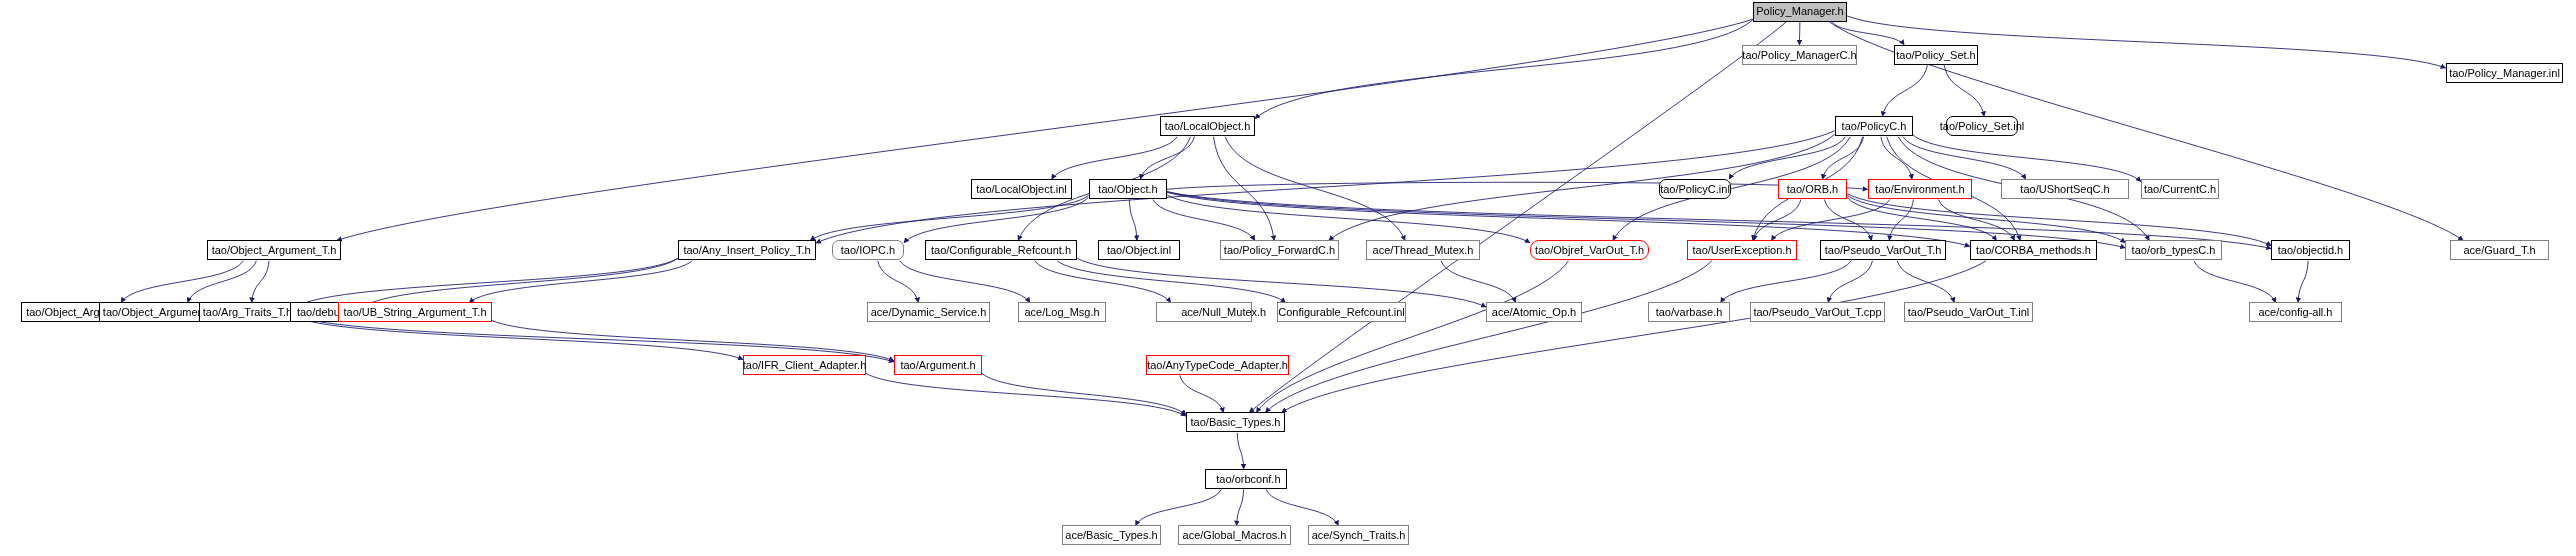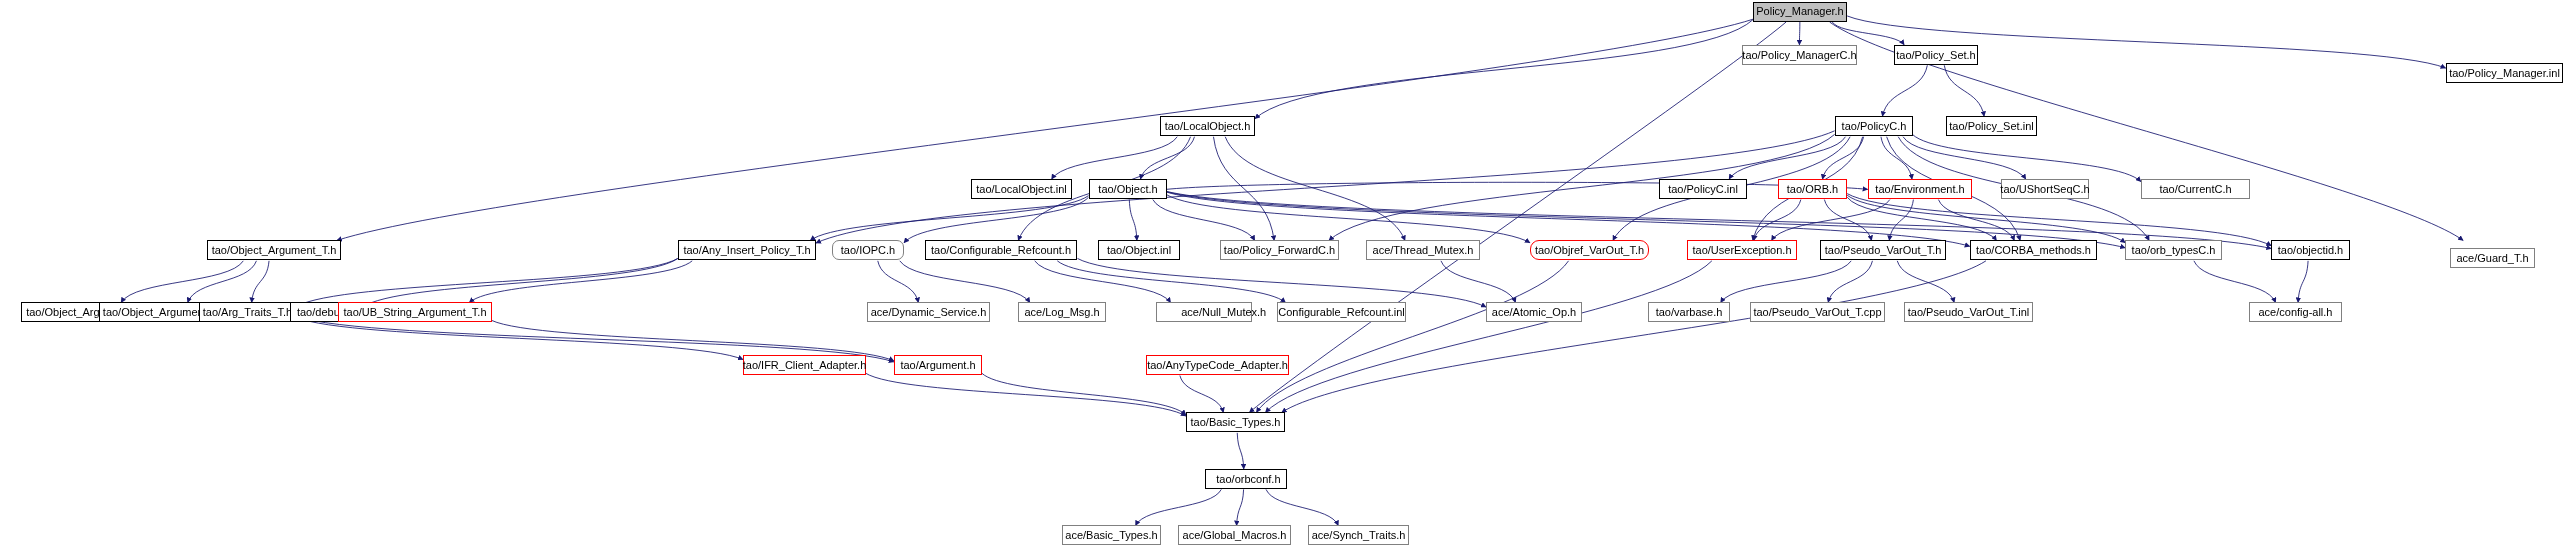--- a/index.html
+++ b/index.html
@@ -148,42 +148,42 @@
       </div>
       <div class="node solid" style="left: 2446px; top: 63px; width: 117px;">
         <span>tao/Policy_Manager.inl</span>
       </div>
       <div class="node solid" style="left: 1160px; top: 116px; width: 95px;">
         <span>tao/LocalObject.h</span>
       </div>
       <div class="node solid" style="left: 1835px; top: 116px; width: 78px;">
         <span>tao/PolicyC.h</span>
       </div>
-      <div class="node solid" style="left: 1946px; top: 116px; width: 91px;">
+      <div class="node solid" style="left: 1946px; top: 116px; width: 72px; border-radius: 7px;">
         <span>tao/Policy_Set.inl</span>
       </div>
       <div class="node solid" style="left: 971px; top: 179px; width: 101px;">
         <span>tao/LocalObject.inl</span>
       </div>
       <div class="node solid" style="left: 1089px; top: 179px; width: 78px;">
         <span>tao/Object.h</span>
       </div>
-      <div class="node solid" style="left: 1659px; top: 179px; width: 88px;">
+      <div class="node solid" style="left: 1659px; top: 179px; width: 72px; border-radius: 7px;">
         <span>tao/PolicyC.inl</span>
       </div>
       <div class="node redborder" style="left: 1778px; top: 179px; width: 69px;">
         <span>tao/ORB.h</span>
       </div>
       <div class="node redborder" style="left: 1868px; top: 179px; width: 104px;">
         <span>tao/Environment.h</span>
       </div>
-      <div class="node" style="left: 2001px; top: 179px; width: 88px; justify-content: center;">
+      <div class="node" style="left: 2001px; top: 179px; width: 128px; justify-content: center;">
         <span>tao/UShortSeqC.h</span>
       </div>
-      <div class="node" style="left: 2141px; top: 179px; width: 109px;">
+      <div class="node" style="left: 2141px; top: 179px; width: 78px;">
         <span>tao/CurrentC.h</span>
       </div>
       <div class="node solid" style="left: 207px; top: 240px; width: 134px;">
         <span>tao/Object_Argument_T.h</span>
       </div>
       <div class="node solid" style="left: 678px; top: 240px; width: 138px;">
         <span>tao/Any_Insert_Policy_T.h</span>
       </div>
       <div class="node" style="left: 832px; top: 240px; width: 72px; border-radius: 7px;">
         <span>tao/IOPC.h</span>
@@ -211,21 +211,21 @@
       </div>
       <div class="node solid" style="left: 1970px; top: 240px; width: 127px;">
         <span>tao/CORBA_methods.h</span>
       </div>
       <div class="node" style="left: 2125px; top: 240px; width: 97px;">
         <span>tao/orb_typesC.h</span>
       </div>
       <div class="node solid" style="left: 2271px; top: 240px; width: 79px;">
         <span>tao/objectid.h</span>
       </div>
-      <div class="node" style="left: 2450px; top: 240px; width: 85px; margin-top: 8px;">
+      <div class="node" style="left: 2450px; top: 240px; width: 99px;">
         <span>ace/Guard_T.h</span>
       </div>
       <div class="node solid" style="left: 21px; top: 302px; width: 140px;">
         <span>tao/Object_Argument_T.inl</span>
       </div>
       <div class="node solid" style="left: 99px; top: 302px; width: 144px;">
         <span>tao/Object_Argument_T.cpp</span>
       </div>
       <div class="node solid" style="left: 199px; top: 302px; width: 97px;">
         <span>tao/Arg_Traits_T.h</span>

